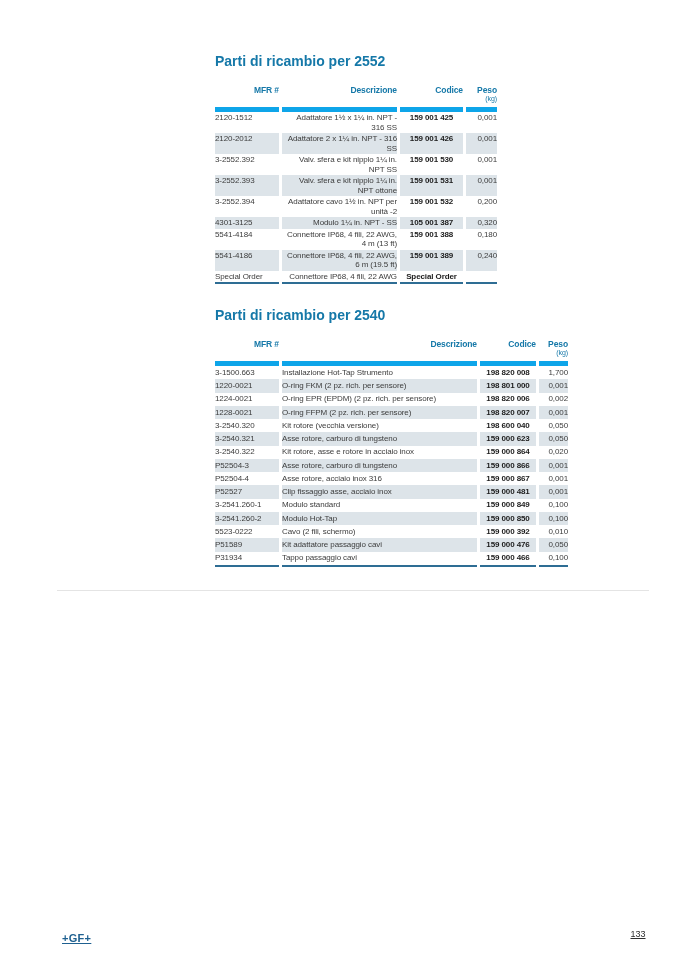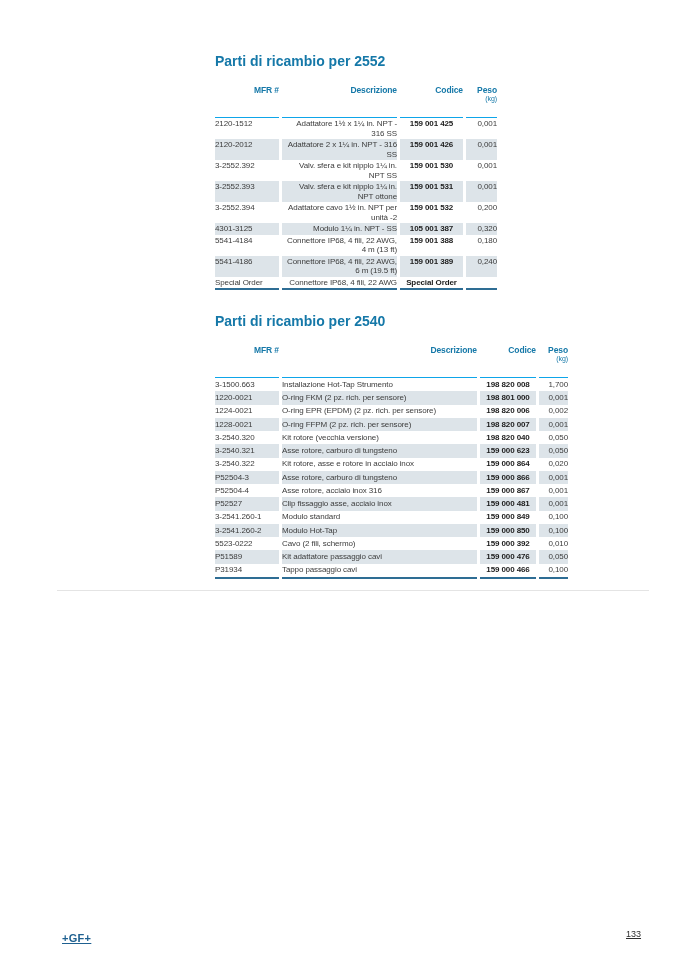--- a/index.html
+++ b/index.html
@@ -30,38 +30,38 @@
   .t1 .c4{width:31px;}
   .t2 .c1{width:64px;}
   .t2 .c2{width:195px;}
   .t2 .c3{width:56px;}
   .t2 .c4{width:29px;}
   .c3,.c4{text-align:right;}
   .td.c3{font-weight:bold;color:#1c1c1c;text-align:center;}
   
   .head .td{
     font-size:8.5px;font-weight:bold;color:#1578a8;text-align:right;
-    border-bottom:1px solid #0ea5e9;padding:0 0 14px 0;line-height:10px;
+    border-bottom:5px solid #0ea5e9;padding:0 0 4px 0;line-height:10px;
   }
   .head .kg{
     display:block;font-size:7px;font-weight:normal;line-height:8px;color:#1578a8;
   }
   
   .tbody > div:nth-of-type(even) .td{background:#dde4e9;}
   
   .tbody > div:last-of-type .td{border-bottom:2px solid #2e6d94;}
   .divider{
     position:absolute;left:57px;top:590px;width:592px;height:1px;background:#e4e4e4;
   }
   .logo{
     position:absolute;left:62px;top:932px;font-size:11px;font-weight:bold;
     color:#1e6090;letter-spacing:0.3px;text-decoration:underline;
   }
   .pagenum{
-    position:absolute;left:626px;top:929px;width:24px;text-align:left;
+    position:absolute;left:626px;top:929px;width:24px;text-align:center;
     font-size:9px;color:#2e2e2e;text-decoration:underline;
   }
 </style>
 </head>
 <body>
 
 <div class="content">
 
   <div class="title">Parti di ricambio per 2552</div>
 
@@ -180,21 +180,21 @@
         <div class="tr">
           <div class="td c1">1228-0021</div>
           <div class="td c2">O-ring FFPM (2 pz. rich. per sensore)</div>
           <div class="td c3">198 820 007</div>
           <div class="td c4">0,001</div>
         </div>
 
         <div class="tr">
           <div class="td c1">3-2540.320</div>
           <div class="td c2">Kit rotore (vecchia versione)</div>
-          <div class="td c3">198 820 040</div>
+          <div class="td c3">198 600 040</div>
           <div class="td c4">0,050</div>
         </div>
 
         <div class="tr">
           <div class="td c1">3-2540.321</div>
           <div class="td c2">Asse rotore, carburo di tungsteno</div>
           <div class="td c3">159 000 623</div>
           <div class="td c4">0,050</div>
         </div>
 

